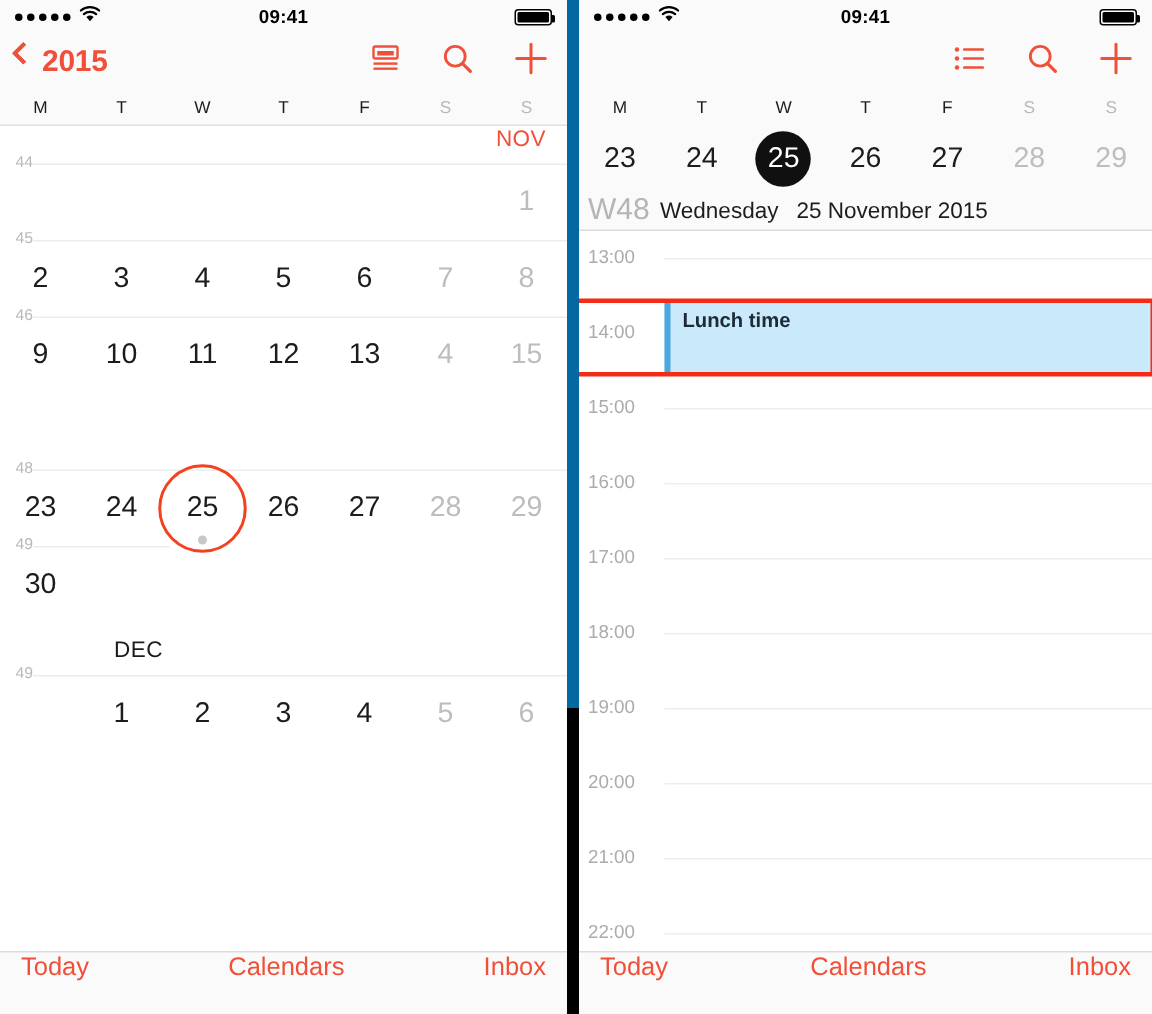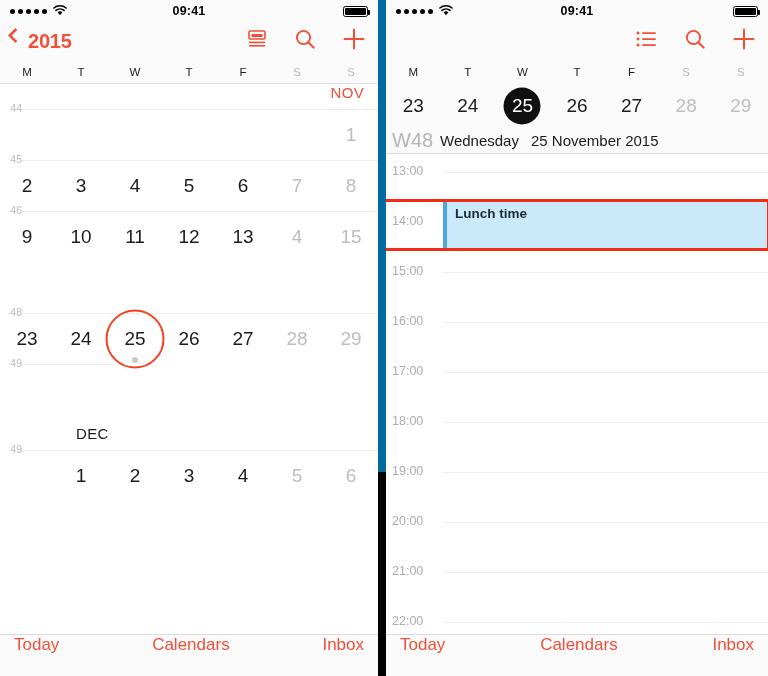--- a/index.html
+++ b/index.html
@@ -345,20 +345,23 @@
             </div>
             <div class="dcell dim">
               <span class="dnum">29</span>
             </div>
           </div>
         </div>
         <div class="wkrow" style="top: 280px;">
           <div class="wkline" style="right: 70%;"></div>
           <div class="wknum">49</div>
           <div class="wkdays">
+            <div class="dcell">
+              <span class="dnum">30</span>
+            </div>
             <div class="dcell"></div>
             <div class="dcell"></div>
             <div class="dcell"></div>
             <div class="dcell"></div>
             <div class="dcell"></div>
             <div class="dcell"></div>
           </div>
         </div>
         <div class="wkrow" style="top: 366px;">
           <div class="wkline"></div>

